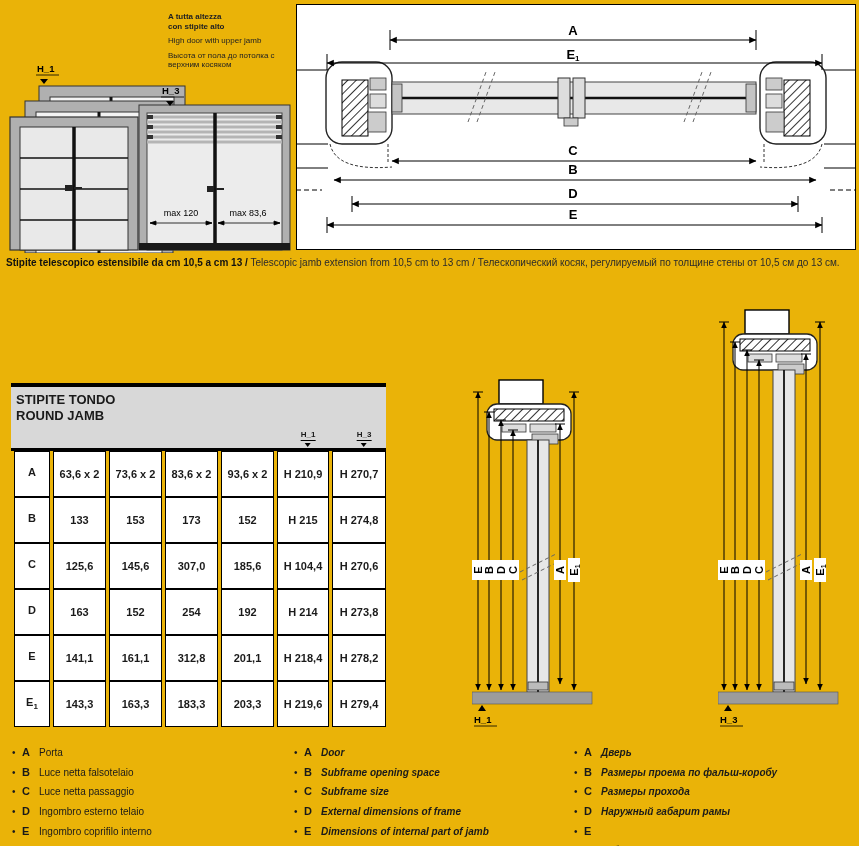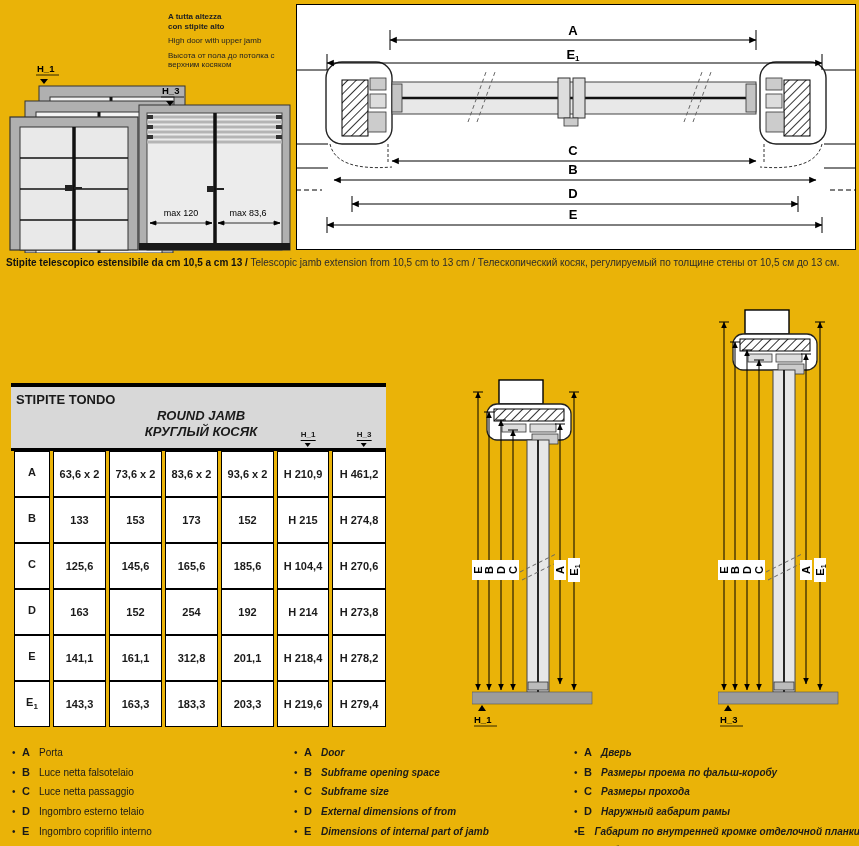--- a/index.html
+++ b/index.html
@@ -16,21 +16,21 @@
   
   .caption{left:6px;top:257px;width:850px;font-size:10px;white-space:nowrap;color:#111;}
   .caption .c-it{font-weight:bold;}
   .caption .c-en,.caption .c-ru{color:#2b2b2b;}
 
   
   .spec-table{left:11px;top:383px;width:375px;}
   .tbl-topbar{height:4px;background:#000;}
   .tbl-head{position:relative;height:61px;background:#d8d8d8;border-bottom:3px solid #000;}
   .tbl-title{padding:5px 0 0 5px;font-size:13px;line-height:16px;font-weight:bold;}
-  .t-en,.t-ru{font-style:italic;text-align:center;}
+  .t-en,.t-ru{}
   .hcol{position:absolute;top:36px;text-align:center;transform:translateX(-50%);}
   .hcol-1{left:297px;} .hcol-2{left:353px;}
   .hlabel{display:inline-block;font-size:8px;font-weight:bold;border-bottom:1px solid #000;padding-bottom:1px;}
   .tri-down{display:block;margin:2px auto 0;width:0;height:0;
             border-left:3px solid transparent;border-right:3px solid transparent;border-top:4px solid #000;}
   table.dims{border-collapse:separate;border-spacing:3px 0;width:375px;table-layout:fixed;}
   table.dims td{border:1.5px solid #000;height:42px;text-align:center;vertical-align:middle;
                 font-weight:bold;font-size:11px;background:#fff;}
   td.rowlabel{font-size:13px;}
   td.rowlabel sub,.leg-key sub{font-size:8px;}
@@ -228,21 +228,20 @@
     <span class="c-en">Telescopic jamb extension from 10,5 cm to 13 cm /</span>
     <span class="c-ru">Телескопический косяк, регулируемый по толщине стены от 10,5 см до 13 см.</span>
   </div>
 
   <div class="abs spec-table">
     <div class="tbl-topbar"></div>
     <div class="tbl-head">
       <div class="tbl-title">
         <div>STIPITE TONDO</div>
         <div class="t-en">ROUND JAMB</div>
-        <div class="t-ru">КРУГЛЫЙ КОСЯК</div>
       </div>
       <div class="hcol hcol-1">
         <span class="hlabel">H_1</span>
         <span class="tri-down"></span>
       </div>
       <div class="hcol hcol-2">
         <span class="hlabel">H_3</span>
         <span class="tri-down"></span>
       </div>
     </div>
@@ -257,36 +256,36 @@
           <col style="width:54px">
         </colgroup>
       <tbody>
           <tr>
         <td class="rowlabel"><span>A</span><sub></sub></td>
         <td>63,6 x 2</td>
             <td>73,6 x 2</td>
         <td>83,6 x 2</td>
             <td>93,6 x 2</td>
         <td>H 210,9</td>
-            <td>H 461,2</td>
+            <td>H 270,7</td>
       </tr>
       <tr>
         <td class="rowlabel"><span>B</span><sub></sub></td>
         <td>133</td>
             <td>153</td>
         <td>173</td>
             <td>152</td>
         <td>H 215</td>
             <td>H 274,8</td>
       </tr>
       <tr>
         <td class="rowlabel"><span>C</span><sub></sub></td>
         <td>125,6</td>
             <td>145,6</td>
-        <td>165,6</td>
+        <td>307,0</td>
             <td>185,6</td>
         <td>H 104,4</td>
             <td>H 270,6</td>
       </tr>
       <tr>
         <td class="rowlabel"><span>D</span><sub></sub></td>
         <td>163</td>
             <td>152</td>
         <td>254</td>
             <td>192</td>
@@ -476,21 +475,21 @@
     <div class="leg-row">
         <span class="leg-key"><span>B</span><sub></sub></span>
         <span class="leg-text">Subframe opening space</span>
       </div>
     <div class="leg-row">
         <span class="leg-key"><span>C</span><sub></sub></span>
         <span class="leg-text">Subframe size</span>
       </div>
     <div class="leg-row">
         <span class="leg-key"><span>D</span><sub></sub></span>
-        <span class="leg-text">External dimensions of from</span>
+        <span class="leg-text">External dimensions of frame</span>
       </div>
     <div class="leg-row">
         <span class="leg-key"><span>E</span><sub></sub></span>
         <span class="leg-text">Dimensions of internal part of jamb</span>
       </div>
     <div class="leg-row">
         <span class="leg-key"><span>E</span></span>
         <span class="leg-text">Dimensions of external part of jamb</span>
       </div>
   </div>
@@ -507,21 +506,20 @@
     <div class="leg-row">
         <span class="leg-key"><span>C</span><sub></sub></span>
         <span class="leg-text">Размеры прохода</span>
       </div>
     <div class="leg-row">
         <span class="leg-key"><span>D</span><sub></sub></span>
         <span class="leg-text">Наружный габарит рамы</span>
       </div>
     <div class="leg-row">
         <span class="leg-key"><span>E</span><sub></sub></span>
-        <span class="leg-text">Габарит по внутренней кромке отделочной планки</span>
       </div>
     <div class="leg-row">
         <span class="leg-key"><span>E</span></span>
         <span class="leg-text">Габарит по внешней кромке отделочной планки</span>
       </div>
   </div>
 
 </div>
 
 </body></html>

